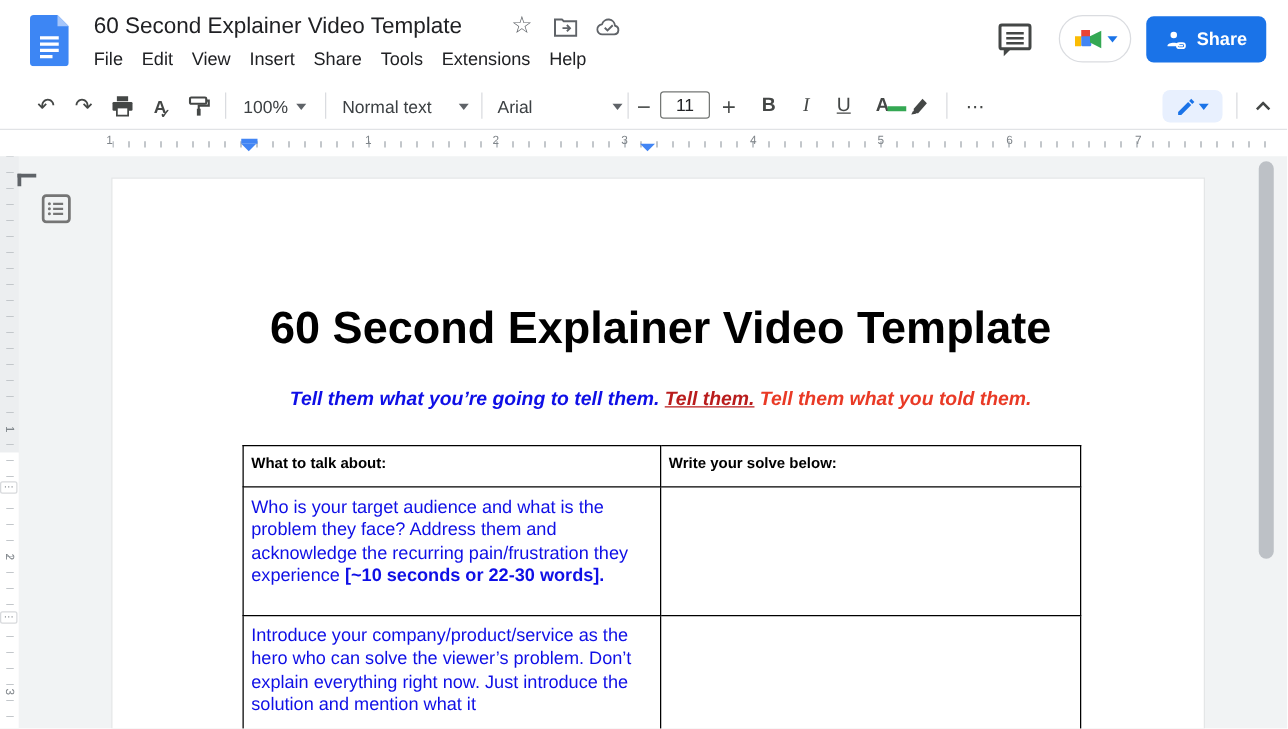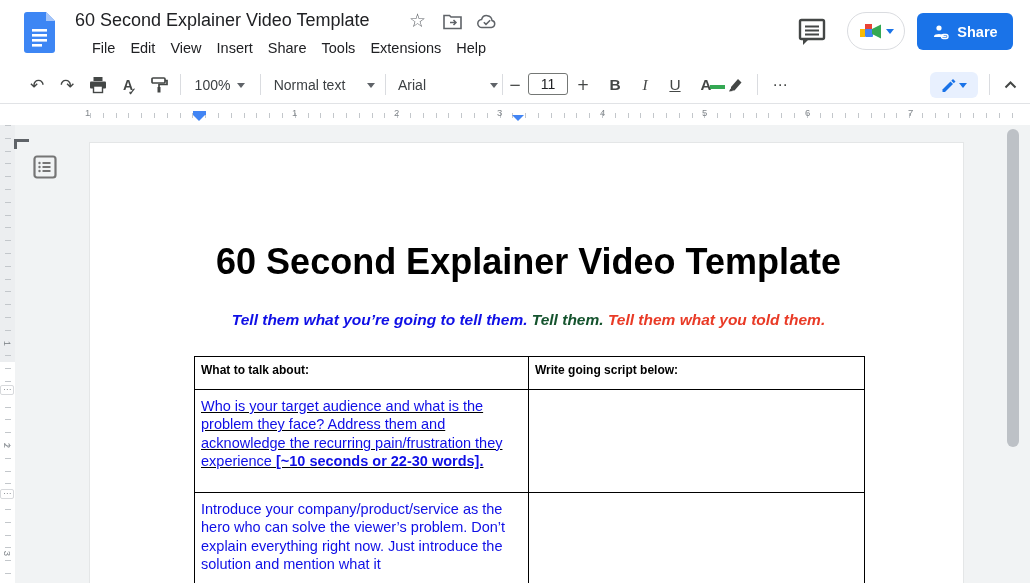--- a/index.html
+++ b/index.html
@@ -5,21 +5,21 @@
   html,body{margin:0;padding:0;background:#fff;}
   #app{position:relative;width:1030px;height:583px;overflow:hidden;
        font-family:"Liberation Sans",sans-serif;background:#fff;}
   .abs{position:absolute;}
 
   
   .appbar{position:absolute;left:0;top:0;width:1030px;height:66px;background:#fff;}
   .doc-title{position:absolute;left:75px;top:10px;font-size:18px;color:#202124;white-space:nowrap;}
   .glyph-icon{color:#5f6368;font-family:"DejaVu Sans",sans-serif;}
   .star{position:absolute;left:409px;top:9px;font-size:19px;cursor:pointer;}
-  .menubar{position:absolute;left:92px;top:40px;display:flex;gap:15px;
+  .menubar{position:absolute;left:75px;top:40px;display:flex;gap:15px;
            font-size:14.5px;color:#202124;align-items:baseline;white-space:nowrap;}
   .menu-item{cursor:pointer;}
   .last-edit{margin-left:28px;color:#5f6368;font-size:14px;text-decoration:underline;cursor:pointer;}
   .comment-btn{position:absolute;left:797px;top:17px;width:30px;height:30px;cursor:pointer;}
   .meet-btn{position:absolute;left:847px;top:12px;width:58px;height:38px;border:1px solid #dadce0;
             border-radius:19px;display:flex;align-items:center;justify-content:center;gap:4px;
             background:#fff;cursor:pointer;box-sizing:border-box;}
   .share-btn{position:absolute;left:917px;top:13px;width:96px;height:37px;background:#1a73e8;
              border-radius:6px;display:flex;align-items:center;justify-content:center;gap:8px;
              color:#fff;font-size:14.5px;font-weight:bold;cursor:pointer;}
@@ -69,27 +69,27 @@
   .row-handle{position:absolute;left:0px;width:14px;height:10px;background:#fff;border:1px solid #d7d9dc;
               border-radius:2px;font-size:8px;line-height:7px;text-align:center;color:#80868b;
               cursor:row-resize;box-sizing:border-box;font-family:"DejaVu Sans",sans-serif;}
   .outline-btn{position:absolute;left:33px;top:30px;width:24px;height:24px;cursor:pointer;}
   .page{position:absolute;left:90px;top:18px;width:873px;height:440px;background:#fff;
         box-shadow:0 0 0 1px rgba(0,0,0,0.05);}
   .content{padding:97px 100px 0 104px;}
   .doc-heading{margin:0;font-size:36px;line-height:44px;font-weight:bold;color:#000;text-align:center;}
   .subtitle{margin-top:26px;text-align:center;font-size:15.5px;line-height:20px;
             font-style:italic;font-weight:bold;white-space:nowrap;}
-  .c-blue{color:#0f0fe6;} .c-green{color:#14532d;} .c-red{color:#e93a26;}
+  .c-blue{color:#0f0fe6;} .c-green{color:#b91c1c;text-decoration:underline;} .c-red{color:#e93a26;}
   .doc-table{margin-top:26px;width:670px;border-collapse:collapse;table-layout:fixed;}
   .doc-table td{border:1.4px solid #000;vertical-align:top;}
   .doc-table .hdr td{font-size:12px;font-weight:bold;color:#000;padding:6px 6px 5px 6px;height:21px;}
   .doc-table .body-l{font-size:14.5px;line-height:18.4px;color:#0f0fe6;padding:7px 13px 5px 6px;}
   .doc-table .body-r{padding:5px 6px;}
-  .r1{height:103px;text-decoration:underline;} .r2{height:120px;}
+  .r1{height:103px;} .r2{height:120px;}
   .scroll-thumb{position:absolute;left:1007px;top:4px;width:12px;height:318px;background:#bdc1c6;
                 border-radius:6px;cursor:grab;}
 </style>
 </head>
 <body>
 
 <div id="app">
 
   <div class="appbar">
     <svg class="abs" style="left:24px;top:12px;" width="31" height="41" viewBox="0 0 31 41">
@@ -290,21 +290,21 @@
         </div>
 
         <table class="doc-table">
           <colgroup>
               <col style="width:334px;">
               <col style="width:336px;">
             </colgroup>
           <tbody>
               <tr class="hdr">
             <td>What to talk about:</td>
-            <td>Write going script below:</td>
+            <td>Write your solve below:</td>
           </tr>
           <tr class="r1">
             <td class="body-l"><span>Who is your target audience and what is the problem they face? Address them and acknowledge the recurring pain/frustration they experience </span><b>[~10 seconds or 22-30 words].</b></td>
             <td class="body-r"></td>
           </tr>
           <tr class="r2">
             <td class="body-l"><span>Introduce your company/product/service as the hero who can solve the viewer’s problem. Don’t explain everything right now. Just introduce the solution and mention what it</span></td>
             <td class="body-r"></td>
           </tr>
         </tbody>

